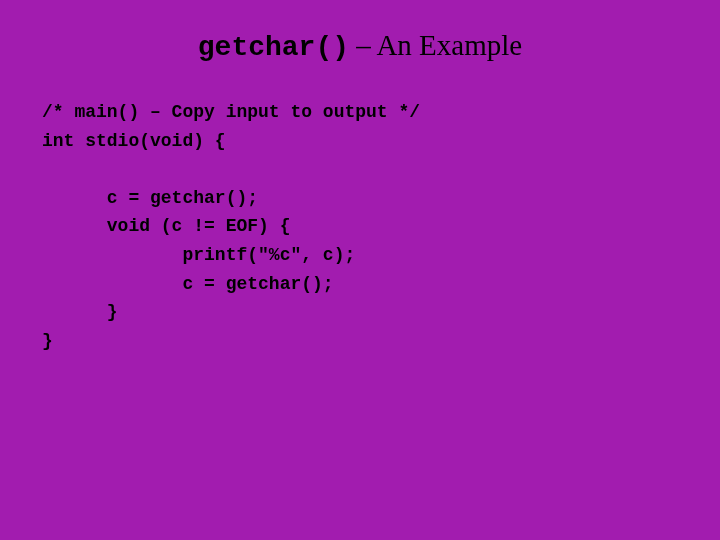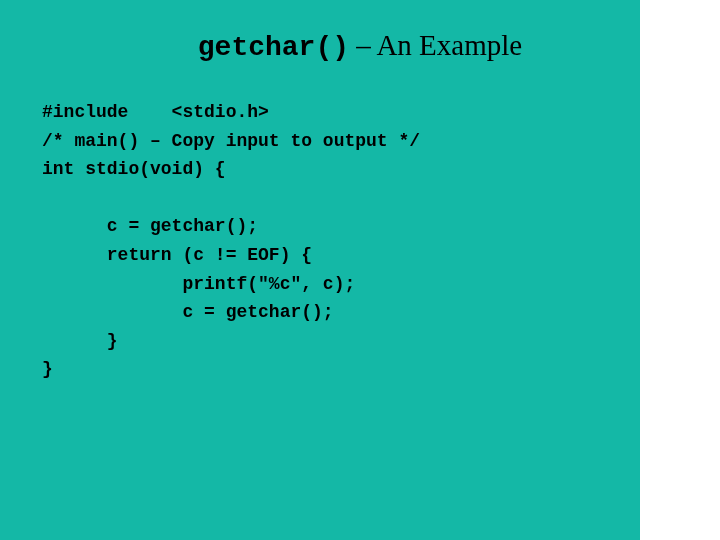--- a/index.html
+++ b/index.html
@@ -13,23 +13,23 @@
     overflow: hidden;
     font-family: "Liberation Serif", "DejaVu Serif", serif;
     color: #000000;
     position: relative;
   }
 
   #slide {
     position: absolute;
     left: 0;
     top: 0;
-    width: 640px;
+    width: 720px;
     height: 540px;
-    background: #14b8a6;
+    background: #a21caf;
   }
 
   
   #title-block {
     position: absolute;
     left: 0;
     top: 31px;
     width: 720px;
     text-align: center;
     white-space: nowrap;
@@ -73,25 +73,24 @@
 </head>
 <body>
 
 <div id="slide">
 
   <div id="title-block">
     <span class="title-code">getchar()</span><span class="title-text"> – An Example</span>
   </div>
 
   <div id="code-block">
-    <div class="code-line">#include    &lt;stdio.h&gt;</div>
     <div class="code-line">/* main() – Copy input to output */</div>
     <div class="code-line">int stdio(void) {</div>
     <div class="code-line blank"></div>
     <div class="code-line">      c = getchar();</div>
-    <div class="code-line">      return (c != EOF) {</div>
+    <div class="code-line">      void (c != EOF) {</div>
     <div class="code-line">             printf("%c", c);</div>
     <div class="code-line">             c = getchar();</div>
     <div class="code-line">      }</div>
     <div class="code-line">}</div>
   </div>
 
 </div>
 
 </body></html>

